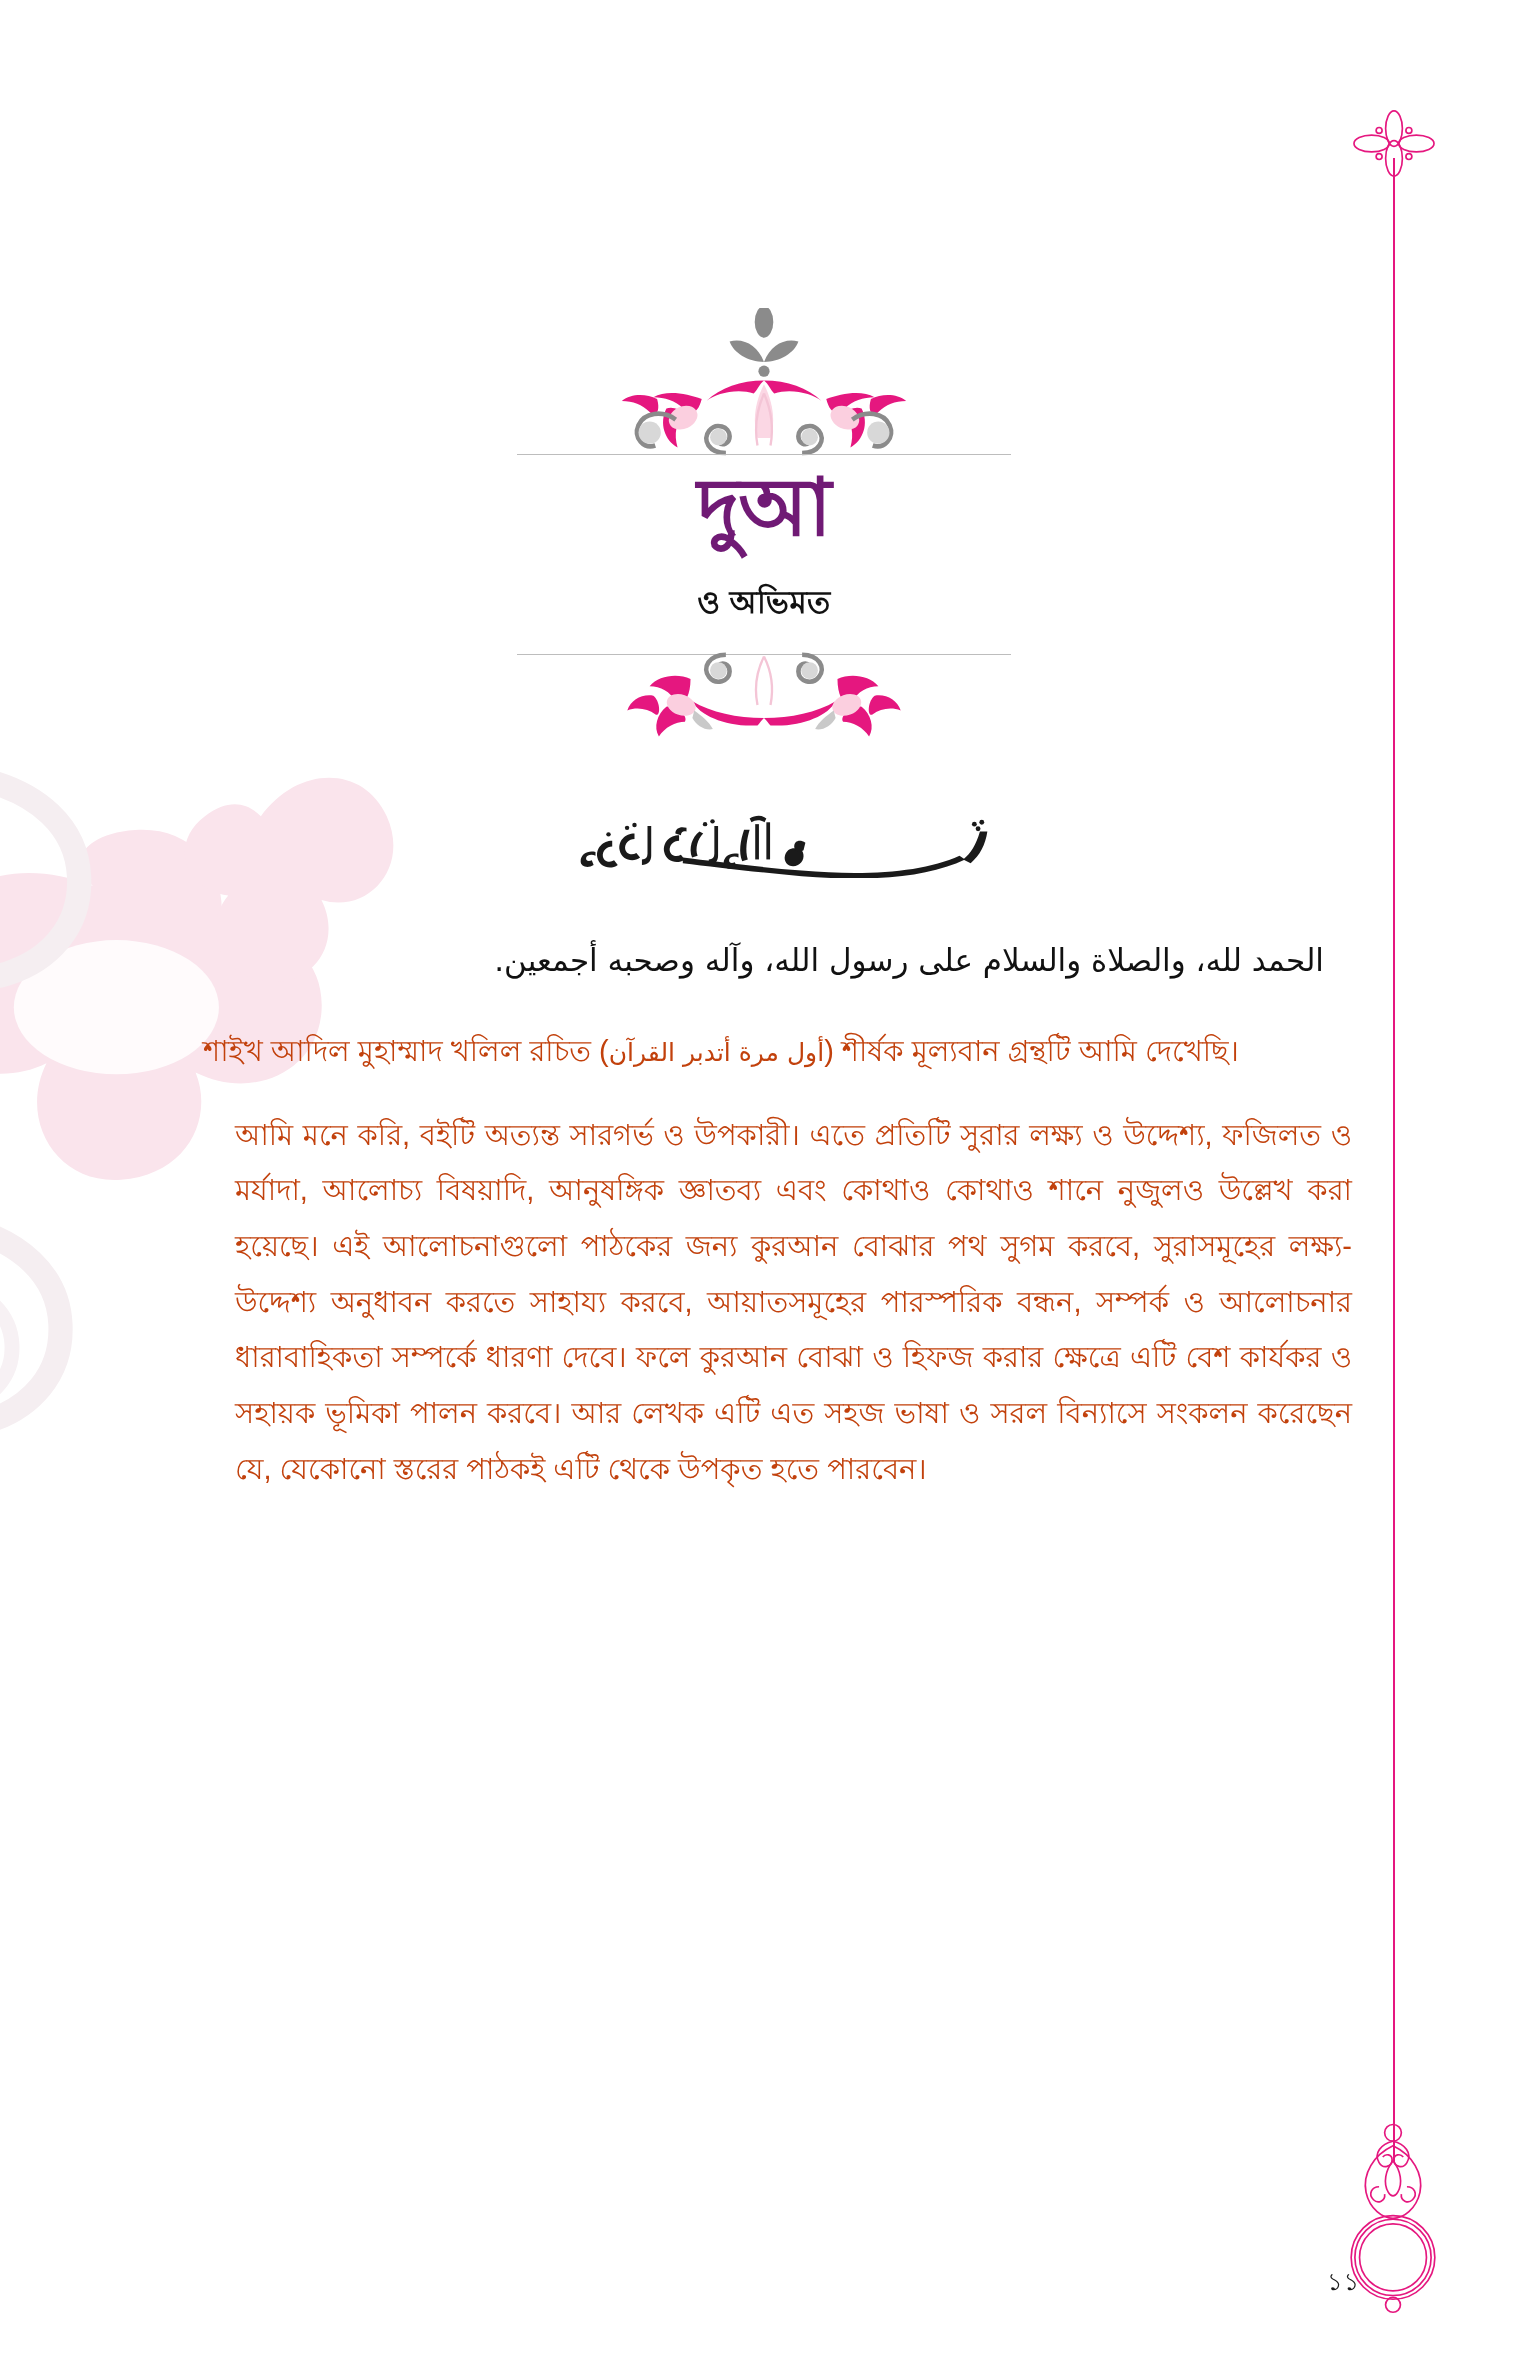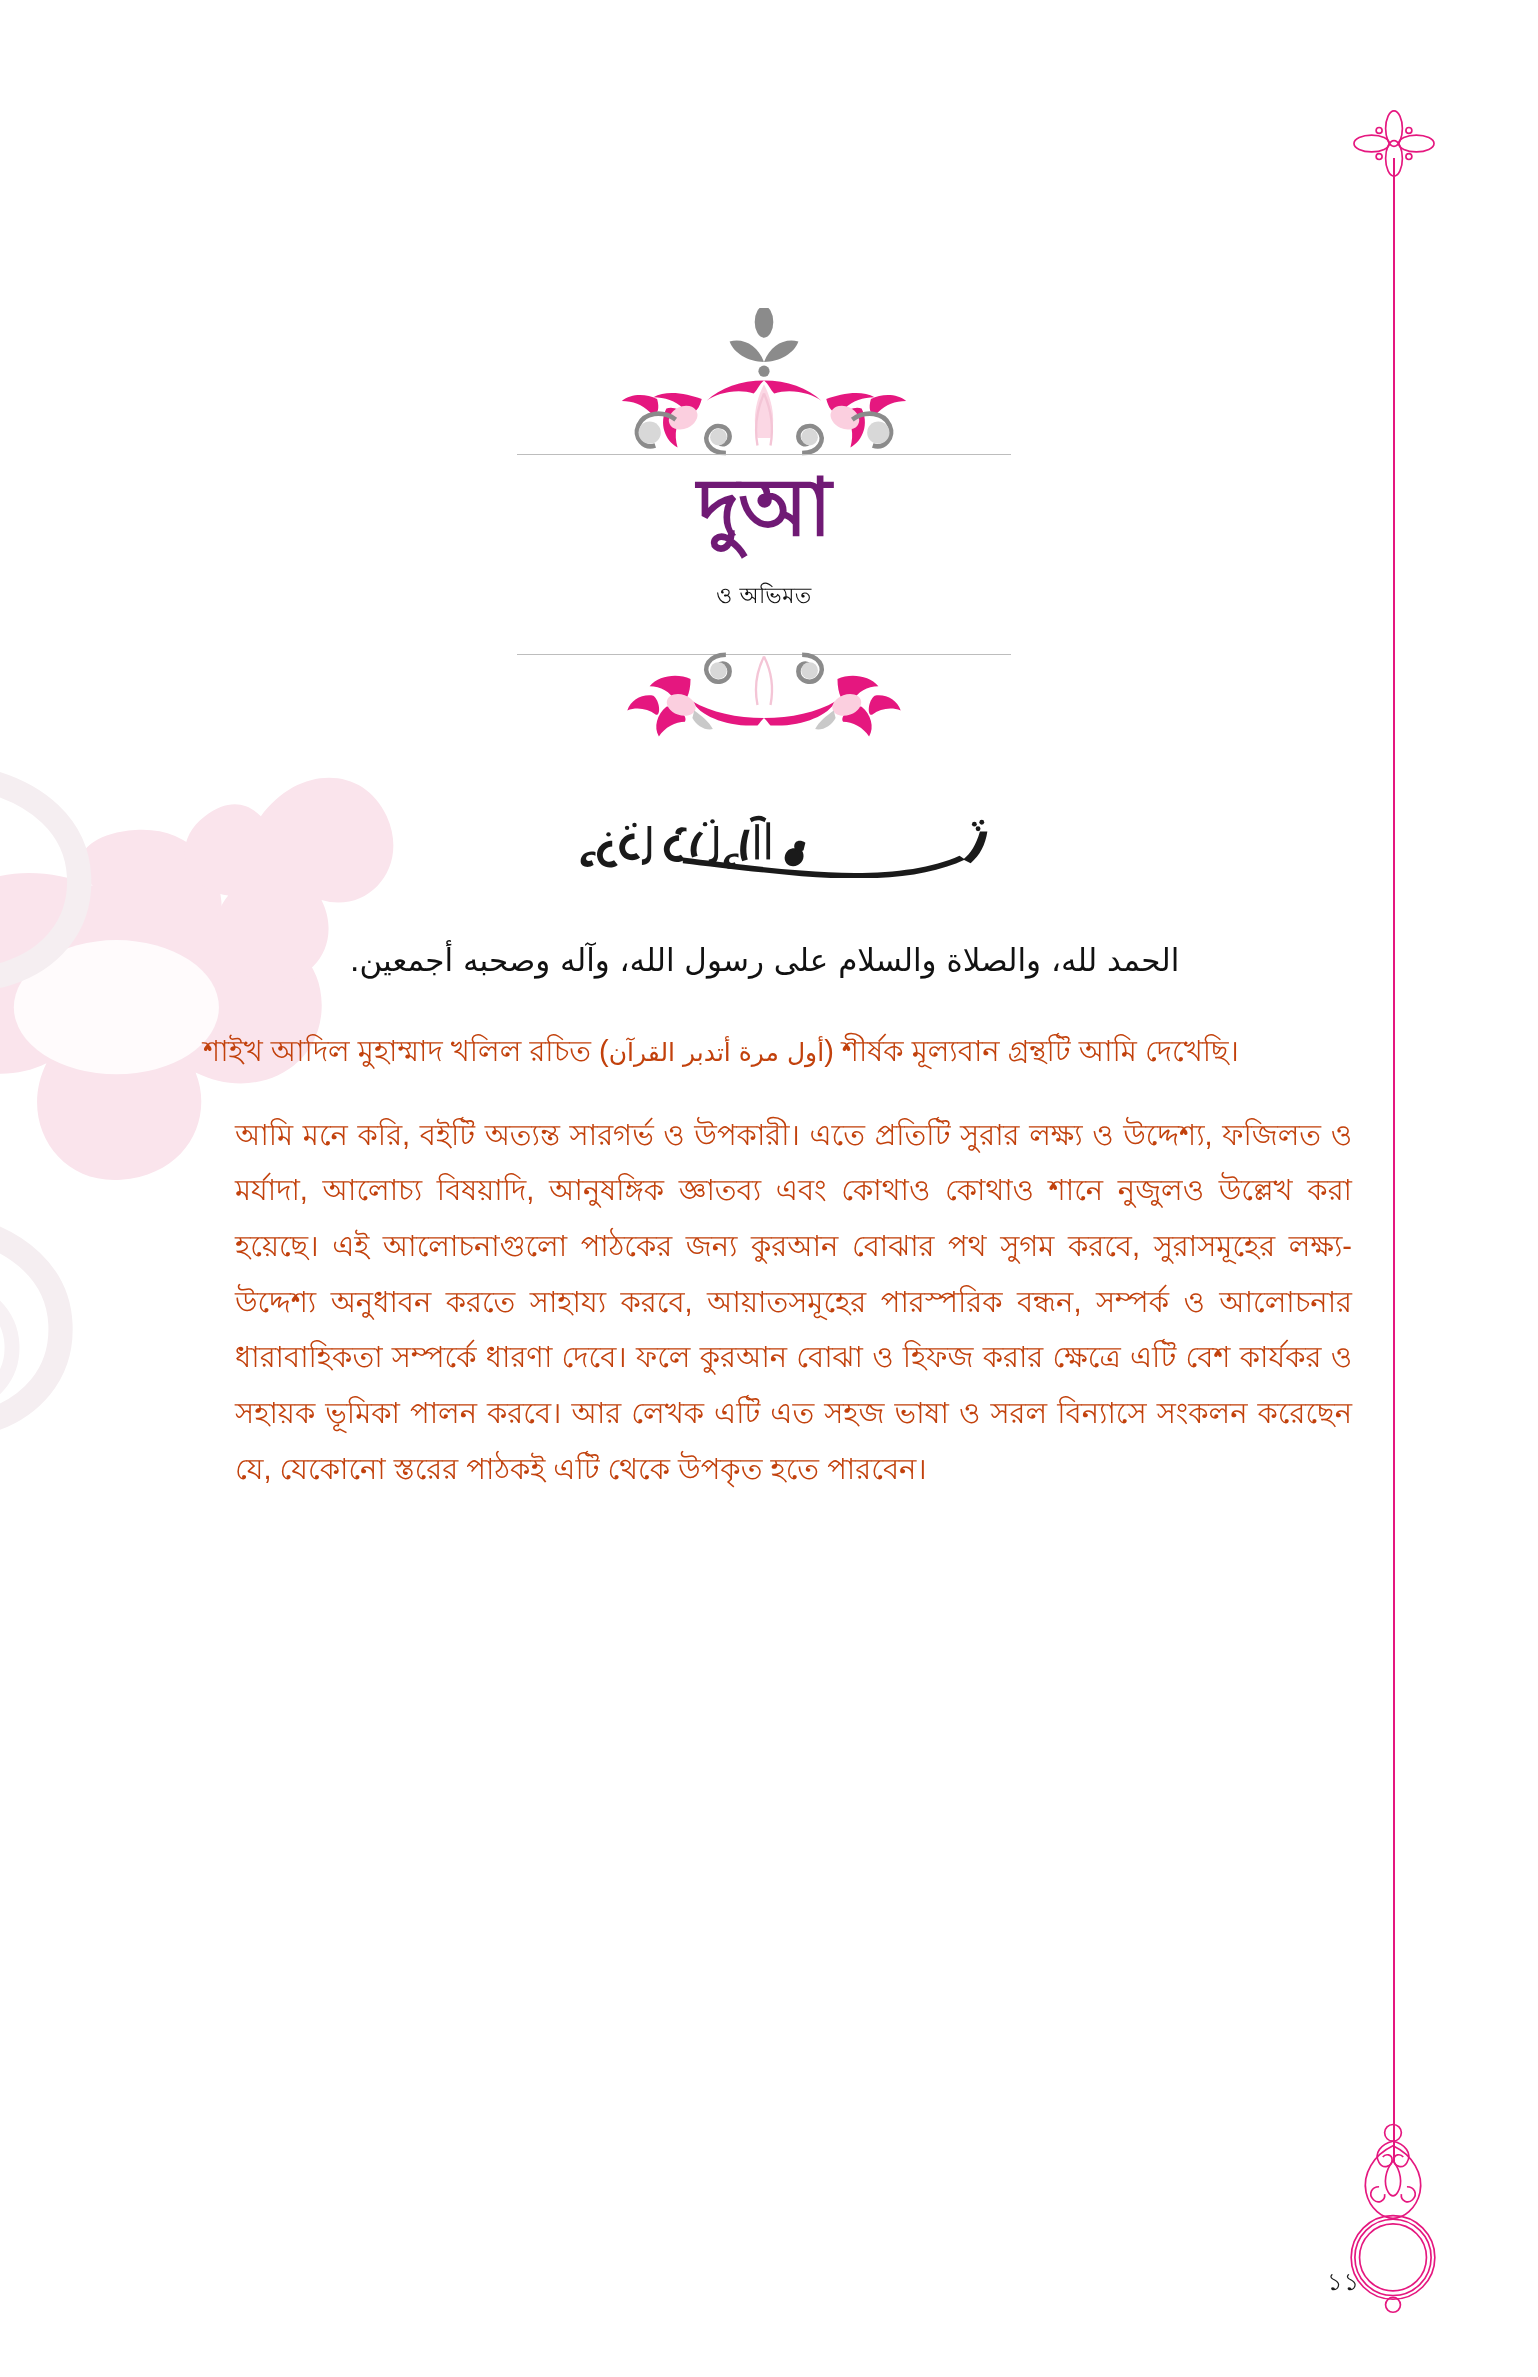--- a/index.html
+++ b/index.html
@@ -115,42 +115,41 @@
     line-height: 1.05;
     letter-spacing: -0.9px;
   }
   .title-sub {
     position: absolute;
     left: 0;
     top: 270px;
     width: 494px;
     text-align: center;
     font-family: "Liberation Sans", sans-serif;
-    font-size: 22px;
-    font-weight: normal;
+    font-size: 31px;
+    font-weight: bold;
     color: #111111;
     letter-spacing: 0.5px;
   }
 
   
   .bismillah {
     position: absolute;
     left: 522px;
     top: 813px;
     width: 485px;
     height: 65px;
   }
 
   
   .arabic-line {
     position: absolute;
     left: 205px;
     top: 934px;
     width: 1119px;
-    text-align: center;
     direction: rtl;
     font-family: "DejaVu Sans", sans-serif;
     font-size: 31px;
     color: #111111;
     line-height: 1.7;
   }
 
   
   .body-text {
     position: absolute;

